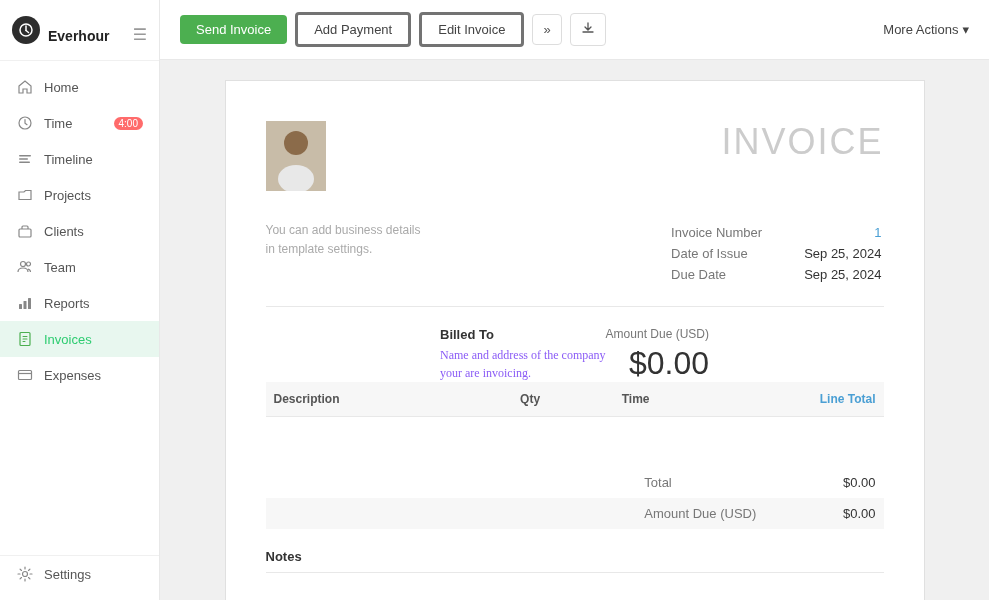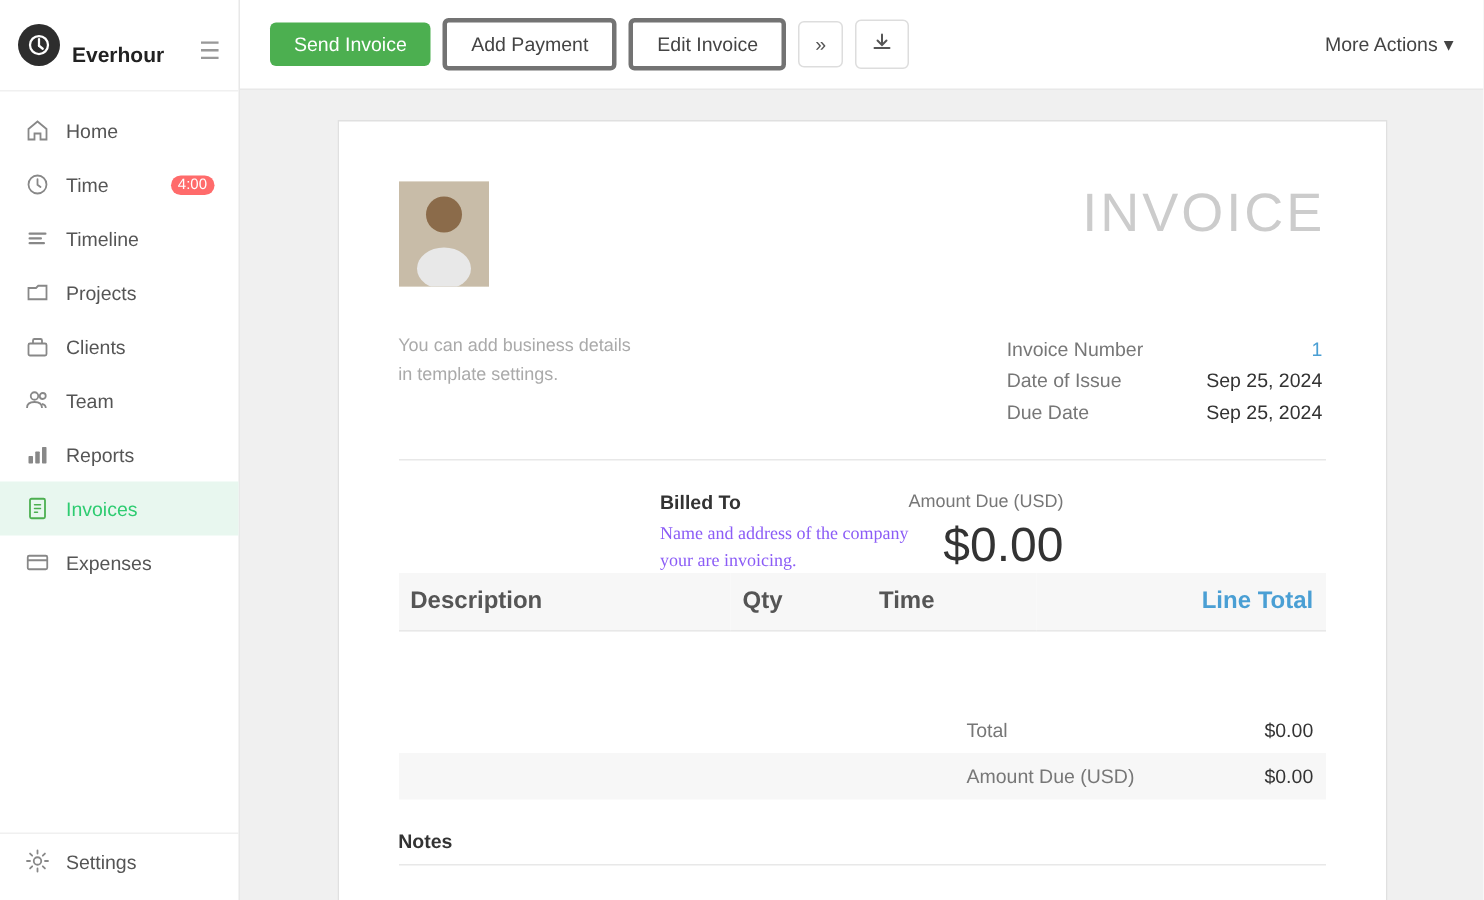--- a/index.html
+++ b/index.html
@@ -43,22 +43,22 @@
     .invoice-details td.blue { color: #4a9fd4; font-weight: 500; }
     .divider { border: none; border-top: 1px solid #e8e8e8; margin: 20px 0; }
     .billed-section { display: flex; justify-content: center; align-items: flex-start; }
     .billed-to h3 { font-size: 13px; font-weight: 600; color: #333; margin-bottom: 4px; }
     .billed-to p { font-size: 12px; color: #8b5cf6; line-height: 1.5; font-family: Liberation Serif, serif; }
     .amount-due-section { text-align: right; }
     .amount-due-label { font-size: 12px; color: #777; margin-bottom: 4px; }
     .amount-due-value { font-size: 32px; color: #333; font-weight: 300; }
     .invoice-table { width: 100%; border-collapse: collapse; margin-bottom: 0; }
     .invoice-table thead tr { background: #f7f7f7; }
-    .invoice-table th { padding: 10px 8px; font-size: 16px; font-weight: 600; color: #555; text-align: left; border-bottom: 1px solid #e8e8e8; }
-    .invoice-table th.right { text-align: left; }
+    .invoice-table th { padding: 10px 8px; font-size: 12px; font-weight: 600; color: #555; text-align: left; border-bottom: 1px solid #e8e8e8; }
+    .invoice-table th.right { text-align: center; }
     .invoice-table th.line-total { text-align: right; color: #4a9fd4; }
     .notes-section { margin-top: 20px; }
     .notes-section h3 { font-size: 13px; font-weight: 600; color: #333; margin-bottom: 8px; padding-bottom: 8px; border-bottom: 1px solid #e8e8e8; }
     .totals-table { width: 100%; border-collapse: collapse; margin-top: 10px; }
     .totals-table td { padding: 8px 8px; font-size: 13px; }
     .totals-table tr.amount-due-row td { background: #f7f7f7; }
     .totals-table .label-cell { color: #777; }
     .totals-table .value-cell { text-align: right; color: #333; }
   </style>
 </head>

